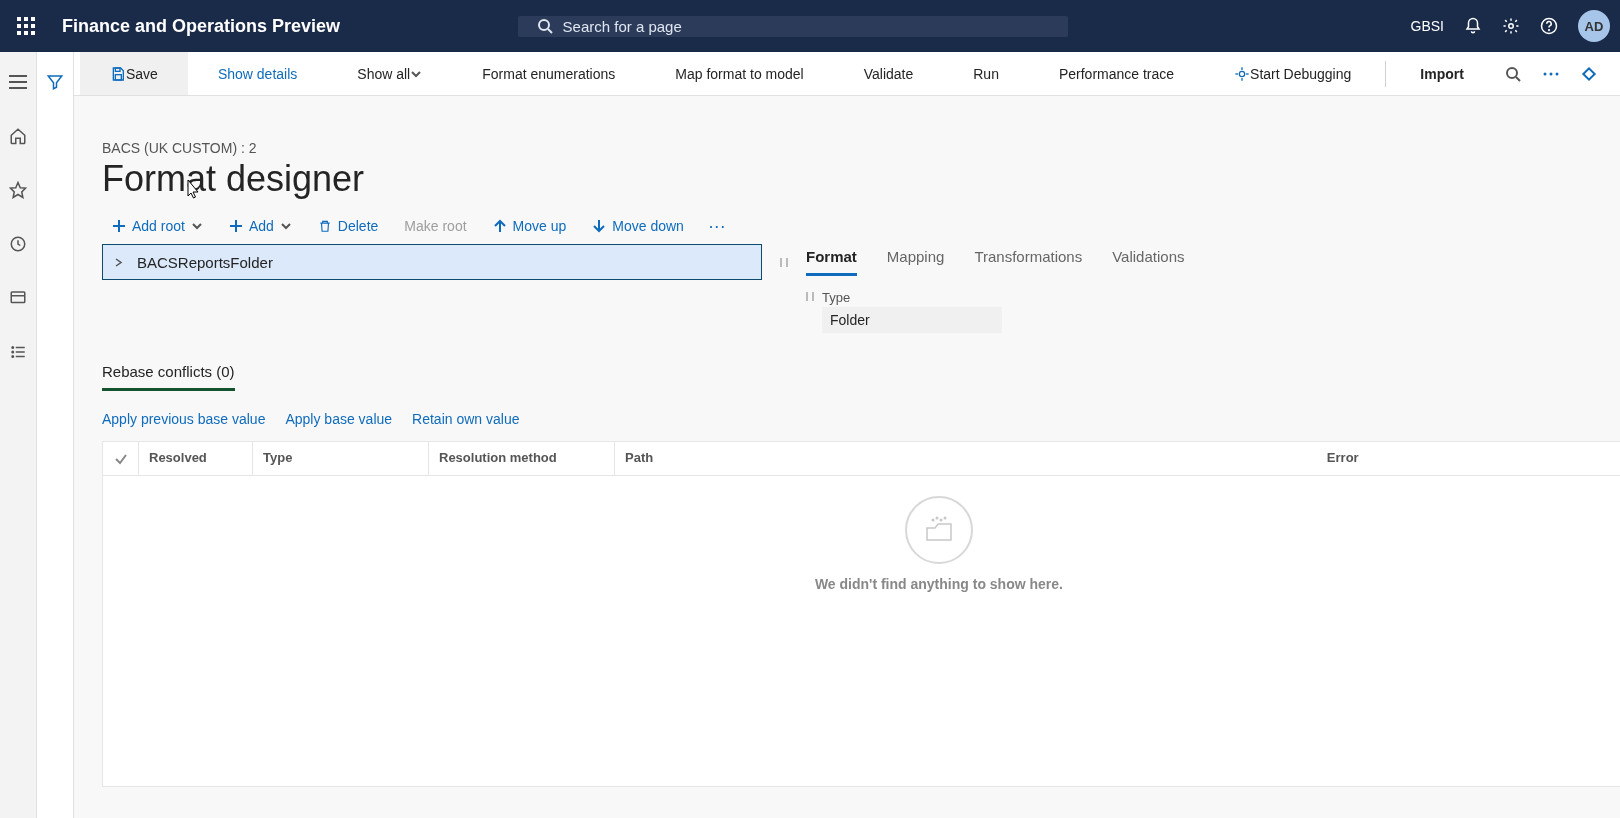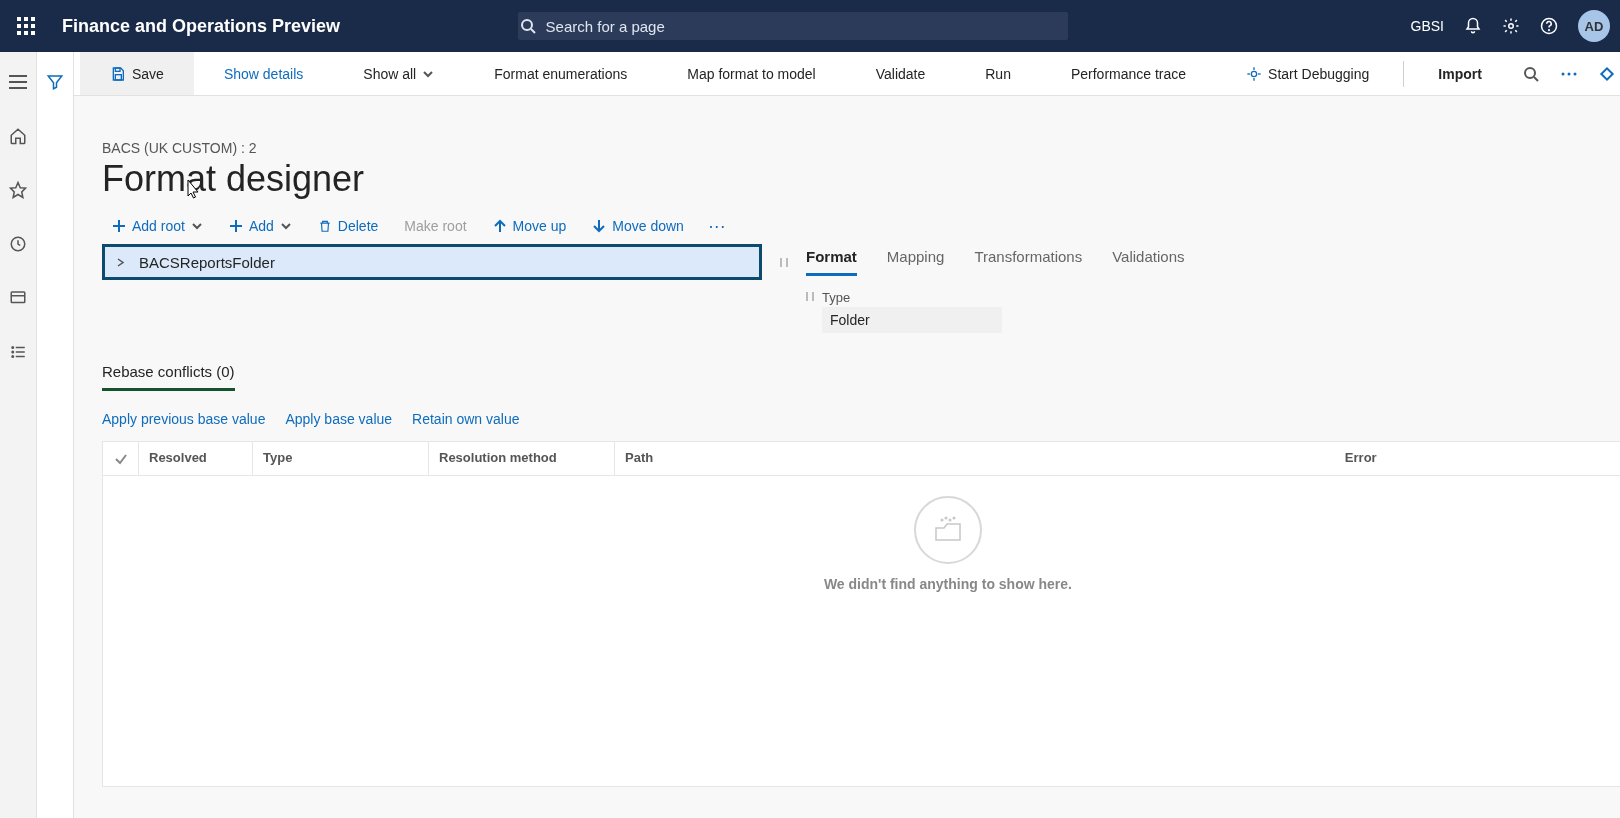--- a/index.html
+++ b/index.html
@@ -2,60 +2,60 @@
 <html><head>
 <meta charset="utf-8">
 <style>
   * { box-sizing: border-box; margin: 0; padding: 0; font-family: "Segoe UI", Arial, sans-serif; }
   html, body { width: 1620px; height: 818px; overflow: hidden; background: #f8f8f8; }
 
   
   .topbar { height: 52px; background: #1a2a49; color: #fff; display: flex; align-items: center; padding: 0 10px; gap: 12px; }
   .waffle { width: 32px; height: 32px; display:flex; align-items:center; justify-content:center; }
   .appname { font-size: 18px; font-weight: 600; margin-left: 8px; }
-  .searchwrap { margin: 0 auto; width: 550px; height: 28px; background: #2c3b5a; border-radius: 2px; display:flex; align-items:center; padding: 0 2px; gap:10px; color:#dfe6f0; }
+  .searchwrap { margin: 0 auto; width: 550px; height: 21px; background: #2c3b5a; border-radius: 2px; display:flex; align-items:center; padding: 0 19px; gap:10px; color:#dfe6f0; }
   .searchwrap input { flex:1; background: transparent; border:none; outline:none; color:#fff; font-size:15px; }
   .searchwrap input::placeholder { color:#dfe6f0; }
   .toprt { margin-left: auto; display:flex; align-items:center; gap:20px; }
   .toprt .txt { font-size:14px; }
   .avatar { width:32px; height:32px; border-radius:50%; background:#a7c5e8; color:#333; display:flex; align-items:center; justify-content:center; font-size:13px; font-weight:600;}
 
   .body { display:flex; height: calc(818px - 52px); }
 
   
   .leftrail { width: 52px; background:#f3f3f3; border-right:1px solid #e1e1e1; display:flex; flex-direction:column; align-items:center; gap:18px; padding-top:12px; }
   .leftrail .railbtn { width:36px; height:36px; display:flex; align-items:center; justify-content:center; color:#555; }
 
   
   .filterrail { width: 52px; background:#fff; border-right:1px solid #e1e1e1; display:flex; flex-direction:column; align-items:center; padding-top:12px;}
   .filterrail .filtbtn { width:36px; height:36px; display:flex; align-items:center; justify-content:center; color:#0f6cbd;}
 
   
   .mainarea { flex:1; display:flex; flex-direction:column; }
   .actionbar { height: 44px; background:#fff; border-bottom:1px solid #e1e1e1; display:flex; align-items:center; padding:0 6px; font-size:14px; color:#242424; }
-  .actbtn { height:100%; padding:0 30px; display:flex; align-items:center; gap:6px; cursor:pointer; white-space:nowrap; }
+  .actbtn { height:100%; padding:0 30px; display:flex; align-items:center; cursor:pointer; white-space:nowrap; }
   .actbtn.link { color:#0f6cbd; }
   .actbtn.hover { background:#f0f0f0; }
   .vrule { width:1px; height:26px; background:#d0d0d0; margin:0 4px; }
   .iconbtn { width:38px; height:100%; display:flex; align-items:center; justify-content:center; color:#0f6cbd; position:relative;}
   .badge { position:absolute; top:4px; left:18px; background:#0f6cbd; color:#fff; border-radius:10px; font-size:10px; padding:1px 5px; min-width:16px; text-align:center;}
 
   
   .content { flex:1; padding: 14px 28px 0 28px; background:#f8f8f8; position:relative;}
   .breadcrumb { font-size:14px; color:#555;margin-top:30px; }
   .pagetitle { font-size:36px; font-weight:400; color:#242424; margin-top:2px; }
 
   .toolbar2 { display:flex; align-items:center; gap:6px; margin-top:14px; font-size:14px; }
   .tb2btn { display:flex; align-items:center; gap:6px; padding:4px 10px; color:#0f6cbd; cursor:pointer; }
   .tb2btn.disabled { color:#9e9e9e; cursor:default; }
   .moredots { color:#0f6cbd; font-size:18px; padding:0 8px;}
 
   .twocol { display:flex; gap:18px; margin-top:6px; }
   .treecol { width: 660px; }
-  .treerow { background:#dbe9fb; border:3px solid #0c4a6e; height:36px; display:flex; align-items:center; padding-left:6px; gap:10px; font-size:15px; color:#242424;}
+  .treerow { background:#dbe9fb; border:1px solid #0c4a6e; height:36px; display:flex; align-items:center; padding-left:6px; gap:10px; font-size:15px; color:#242424;}
   .treerow .caret { width:18px; display:flex; justify-content:center; color:#555; }
 
   .propcol { flex:1; }
   .tabs { display:flex; gap:30px; font-size:15px; margin-bottom:8px;}
   .tab { padding:4px 0 8px 0; color:#666; cursor:pointer;}
   .tab.active { color:#242424; font-weight:600; border-bottom:3px solid #0f6cbd;}
   .proplabel { font-size:13px; color:#555; margin-top:6px; margin-bottom:2px;}
   .propinput { width:180px; border:none; background:#f0f0f0; font-size:14px; padding:5px 8px; color:#242424;}
   .mainscroll { position:absolute; right:6px; top:0; width:8px; height:56px; background:#c7c7c7; border-radius:4px;}
   .propscroll { position:absolute; right:-8px; top:0; width:8px; height:24px; background:#c7c7c7; border-radius:4px;}

